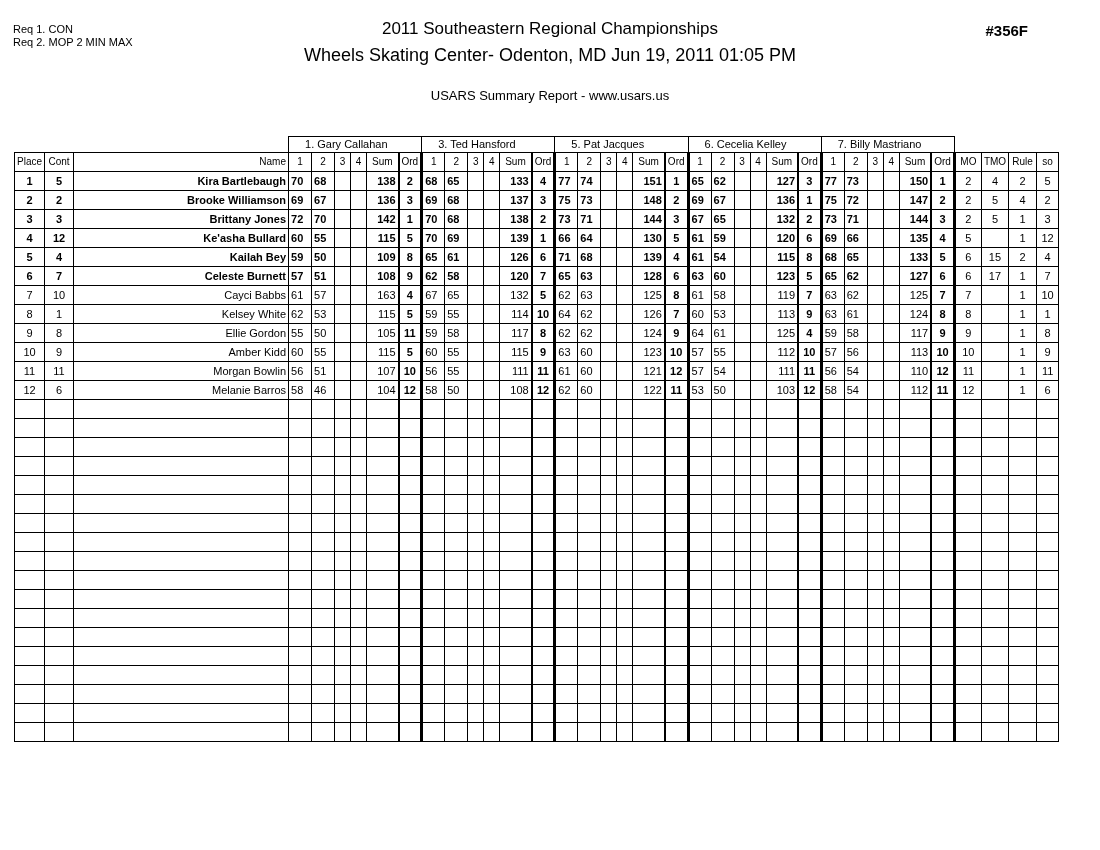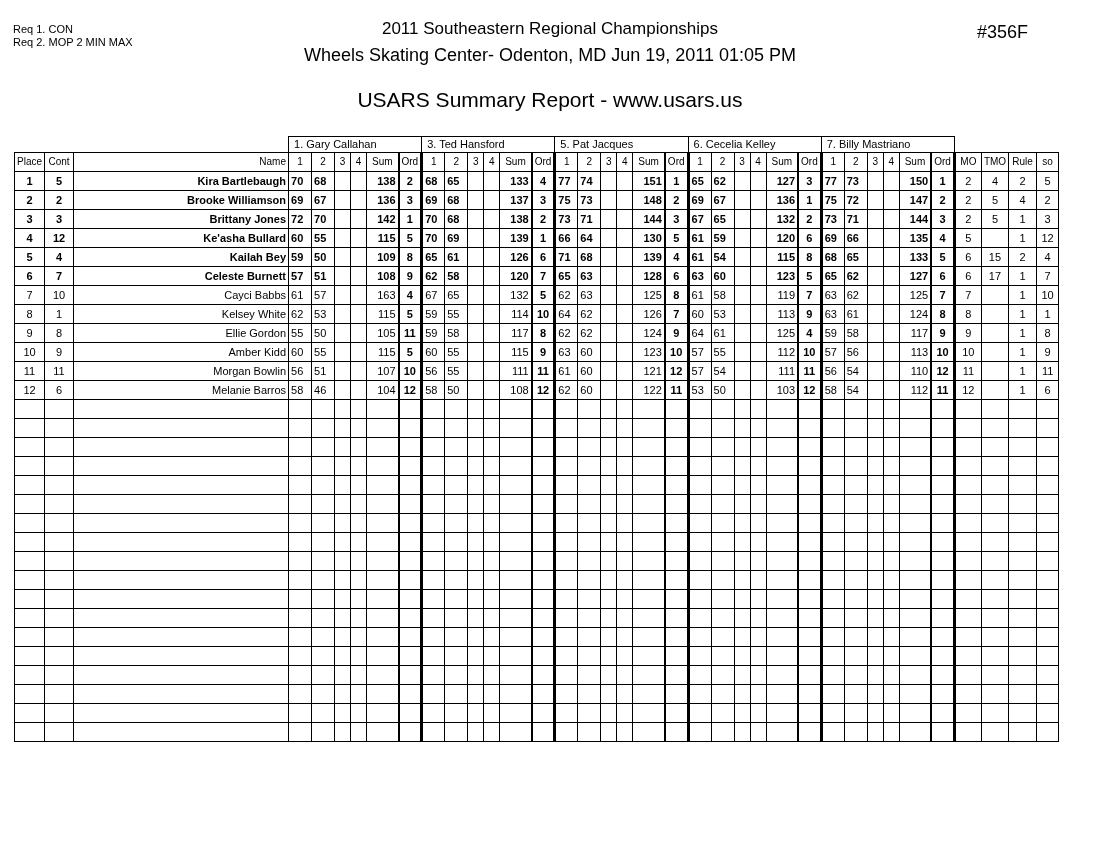--- a/index.html
+++ b/index.html
@@ -4,29 +4,29 @@
 <style>
   html,body{margin:0;padding:0;}
   body{background:#fff;}
   .page{position:relative;width:1100px;height:850px;background:#ffffff;color:#000;
         font-family:"Liberation Sans","DejaVu Sans",sans-serif;overflow:hidden;}
   .req{position:absolute;left:13px;top:23px;font-size:11px;line-height:13px;}
   .hdr-center{position:absolute;left:0;width:100%;text-align:center;}
   .title{top:19px;font-size:17px;font-weight:normal;}
   .venue{top:45px;font-size:18px;}
   .event{top:65px;font-size:17px;font-weight:bold;}
-  .report{top:88px;font-size:21px;}
-  .code{position:absolute;right:72px;top:22px;font-size:18px;font-weight:normal;}
+  .report{top:88px;font-size:13px;}
+  .code{position:absolute;right:72px;top:22px;font-size:15px;font-weight:bold;}
   .tablewrap{position:absolute;left:14px;top:136px;}
   table{border-collapse:collapse;table-layout:fixed;}
   td{border:1px solid #000;height:18px;padding:0 2px;font-size:11px;line-height:18px;
      overflow:hidden;white-space:nowrap;}
   tr.jrow td{height:15px;line-height:15px;}
   td.nob{border:none;background:#fff;}
-  td.judge{padding-left:5px;text-align:left;}
+  td.judge{padding-left:16px;text-align:left;}
   td.hd{font-size:10px;}
   .c{text-align:center;}
   .l{text-align:left;}
   .r{text-align:right;}
   td.name{padding-left:5px;text-align:right;}
   td.ord{border-left:2px solid #000;border-right:3px solid #000;text-align:center;font-weight:bold;}
   td.ordh{border-left:2px solid #000;border-right:3px solid #000;text-align:center;}
   tr.bold td{font-weight:bold;}
   tr.bold td.plain{font-weight:normal;}
   .footer{position:absolute;top:749px;left:0;width:100%;height:16px;font-size:11px;}

